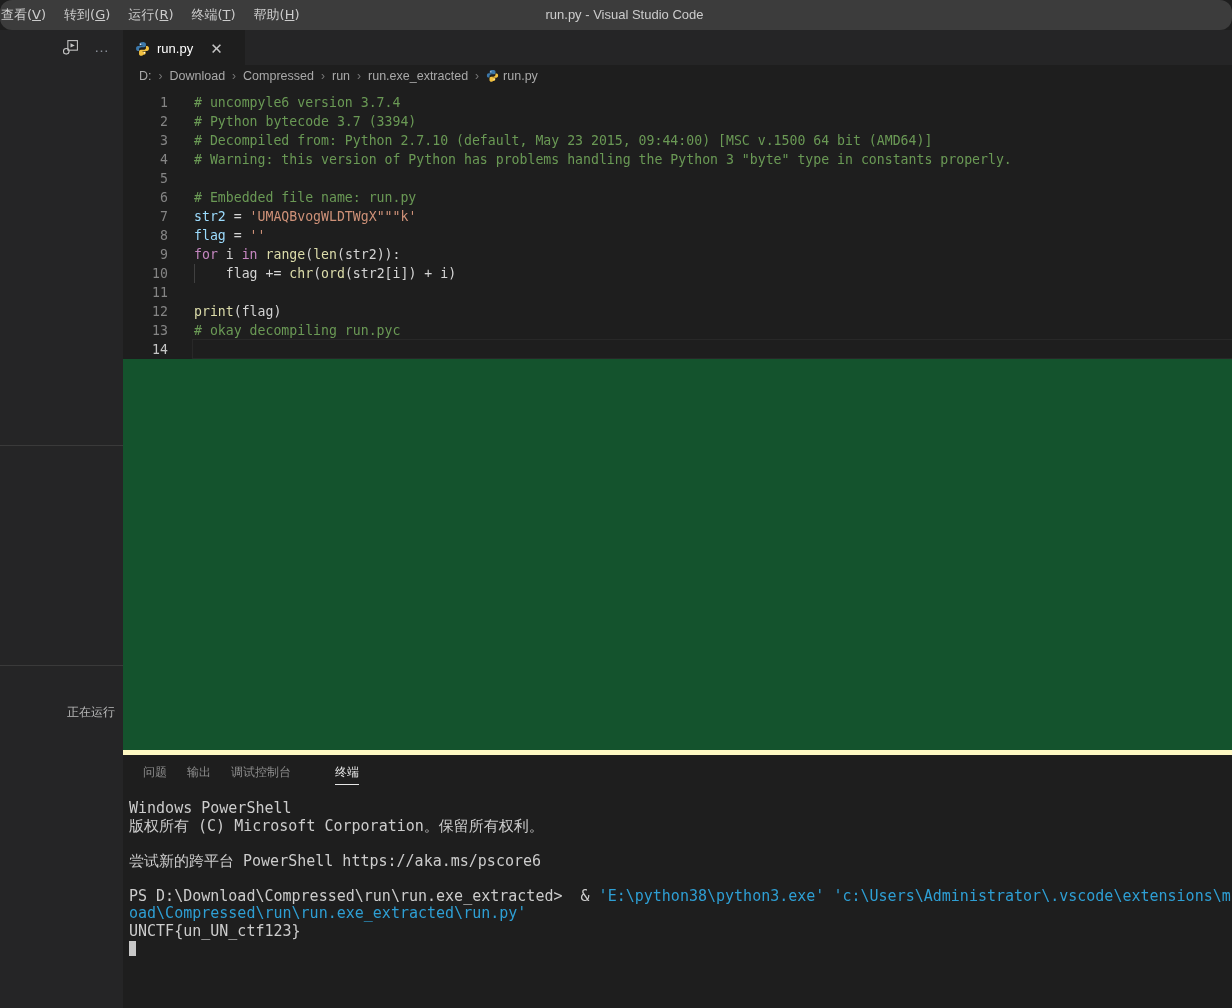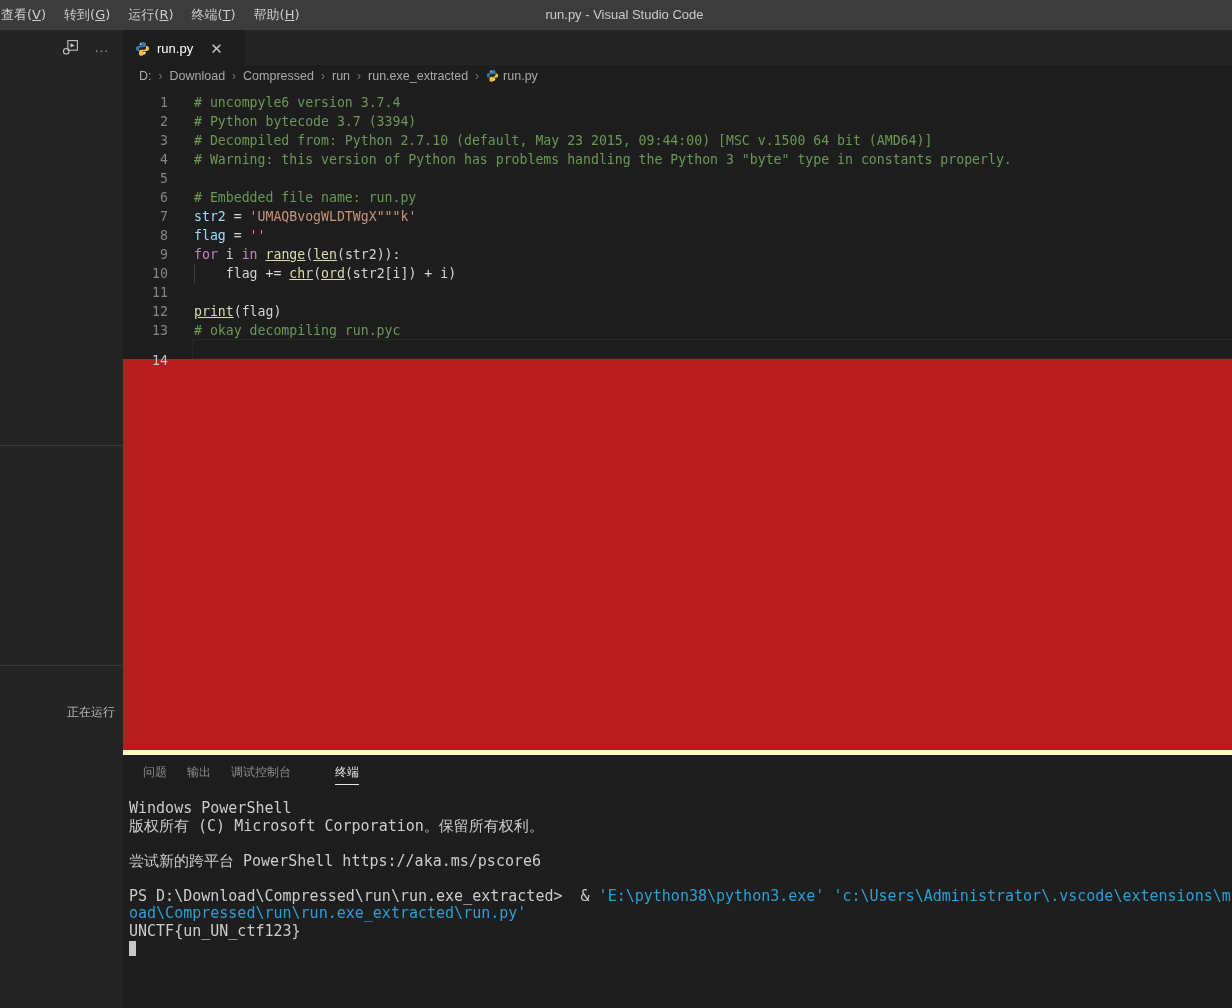--- a/index.html
+++ b/index.html
@@ -13,21 +13,21 @@
     font-size: 13px;
     color: #cccccc;
     -webkit-font-smoothing: antialiased;
   }
   .app { position: relative; width: 1232px; height: 1008px; background: #1e1e1e; }
 
   
   .titlebar {
     position: absolute; left: 0; top: 0; width: 1232px; height: 30px;
     background: #3c3c3c;
-    display: flex; align-items: center;
+    display: flex; align-items: center; border-radius: 12px;
   }
   .menubar { display: flex; align-items: center; height: 30px; margin-left: -8px; }
   .menu-item {
     padding: 0 9px; height: 30px; line-height: 30px;
     font-size: 13px; color: #cccccc; white-space: nowrap;
     font-family: "DejaVu Sans", "Liberation Sans", sans-serif;
   }
   .menu-item .mn { text-decoration: underline; }
   .title-text {
     position: absolute; left: 0; right: 0; top: 0; height: 30px; line-height: 30px;
@@ -56,21 +56,21 @@
   }
   .sb-running {
     position: absolute; right: 8px; top: 674px;
     font-size: 12px; color: #bbbbbb;
     font-family: "DejaVu Sans", "Liberation Sans", sans-serif;
   }
 
   
   .editor-area {
     position: absolute; left: 123px; top: 30px; width: 1109px; height: 836px;
-    background: #b91c1c;
+    background: #14532d;
   }
   .tabbar {
     height: 35px; background: #252526; display: flex; align-items: stretch;
   }
   .tab {
     display: flex; align-items: center; gap: 7px;
     padding: 0 10px 0 12px; background: #1e1e1e;
     border-top: 1px solid #1e1e1e;
     min-width: 100px;
     position: relative;
@@ -96,30 +96,30 @@
     line-height: 19px;
     background: #1e1e1e;
     padding-top: 6px;
     white-space: pre;
   }
   .cline { position: relative; height: 19px; display: flex; }
   .lnum {
     width: 45px; min-width: 45px; text-align: right; color: #858585;
     padding-right: 26px; box-sizing: content-box; user-select: none;
   }
-  .cline.active .lnum { color: #c6c6c6; margin-top: 11px; }
+  .cline.active .lnum { color: #c6c6c6; }
   .ctext { flex: 1; position: relative; }
   .cline.active .ctext::before {
     content: ""; position: absolute; left: -2px; right: -954px; top: -1px; bottom: 0;
     border: 1px solid #282828; box-sizing: border-box; pointer-events: none;
   }
   .c-comment { color: #6a9955; }
   .c-kw      { color: #c586c0; }
   .c-str     { color: #ce9178; }
-  .c-fn      { color: #dcdcaa; text-decoration: underline; }
+  .c-fn      { color: #dcdcaa; }
   .c-var     { color: #9cdcfe; }
   .c-plain   { color: #d4d4d4; }
   .indent-guide {
     position: absolute; left: 0px; top: 0; bottom: 0; width: 1px; background: #404040;
   }
 
   
   .panel {
     position: absolute; left: 0; top: 720px; width: 1109px; height: 258px;
     background: #1e1e1e; border-top: 5px solid #fef9c3;

